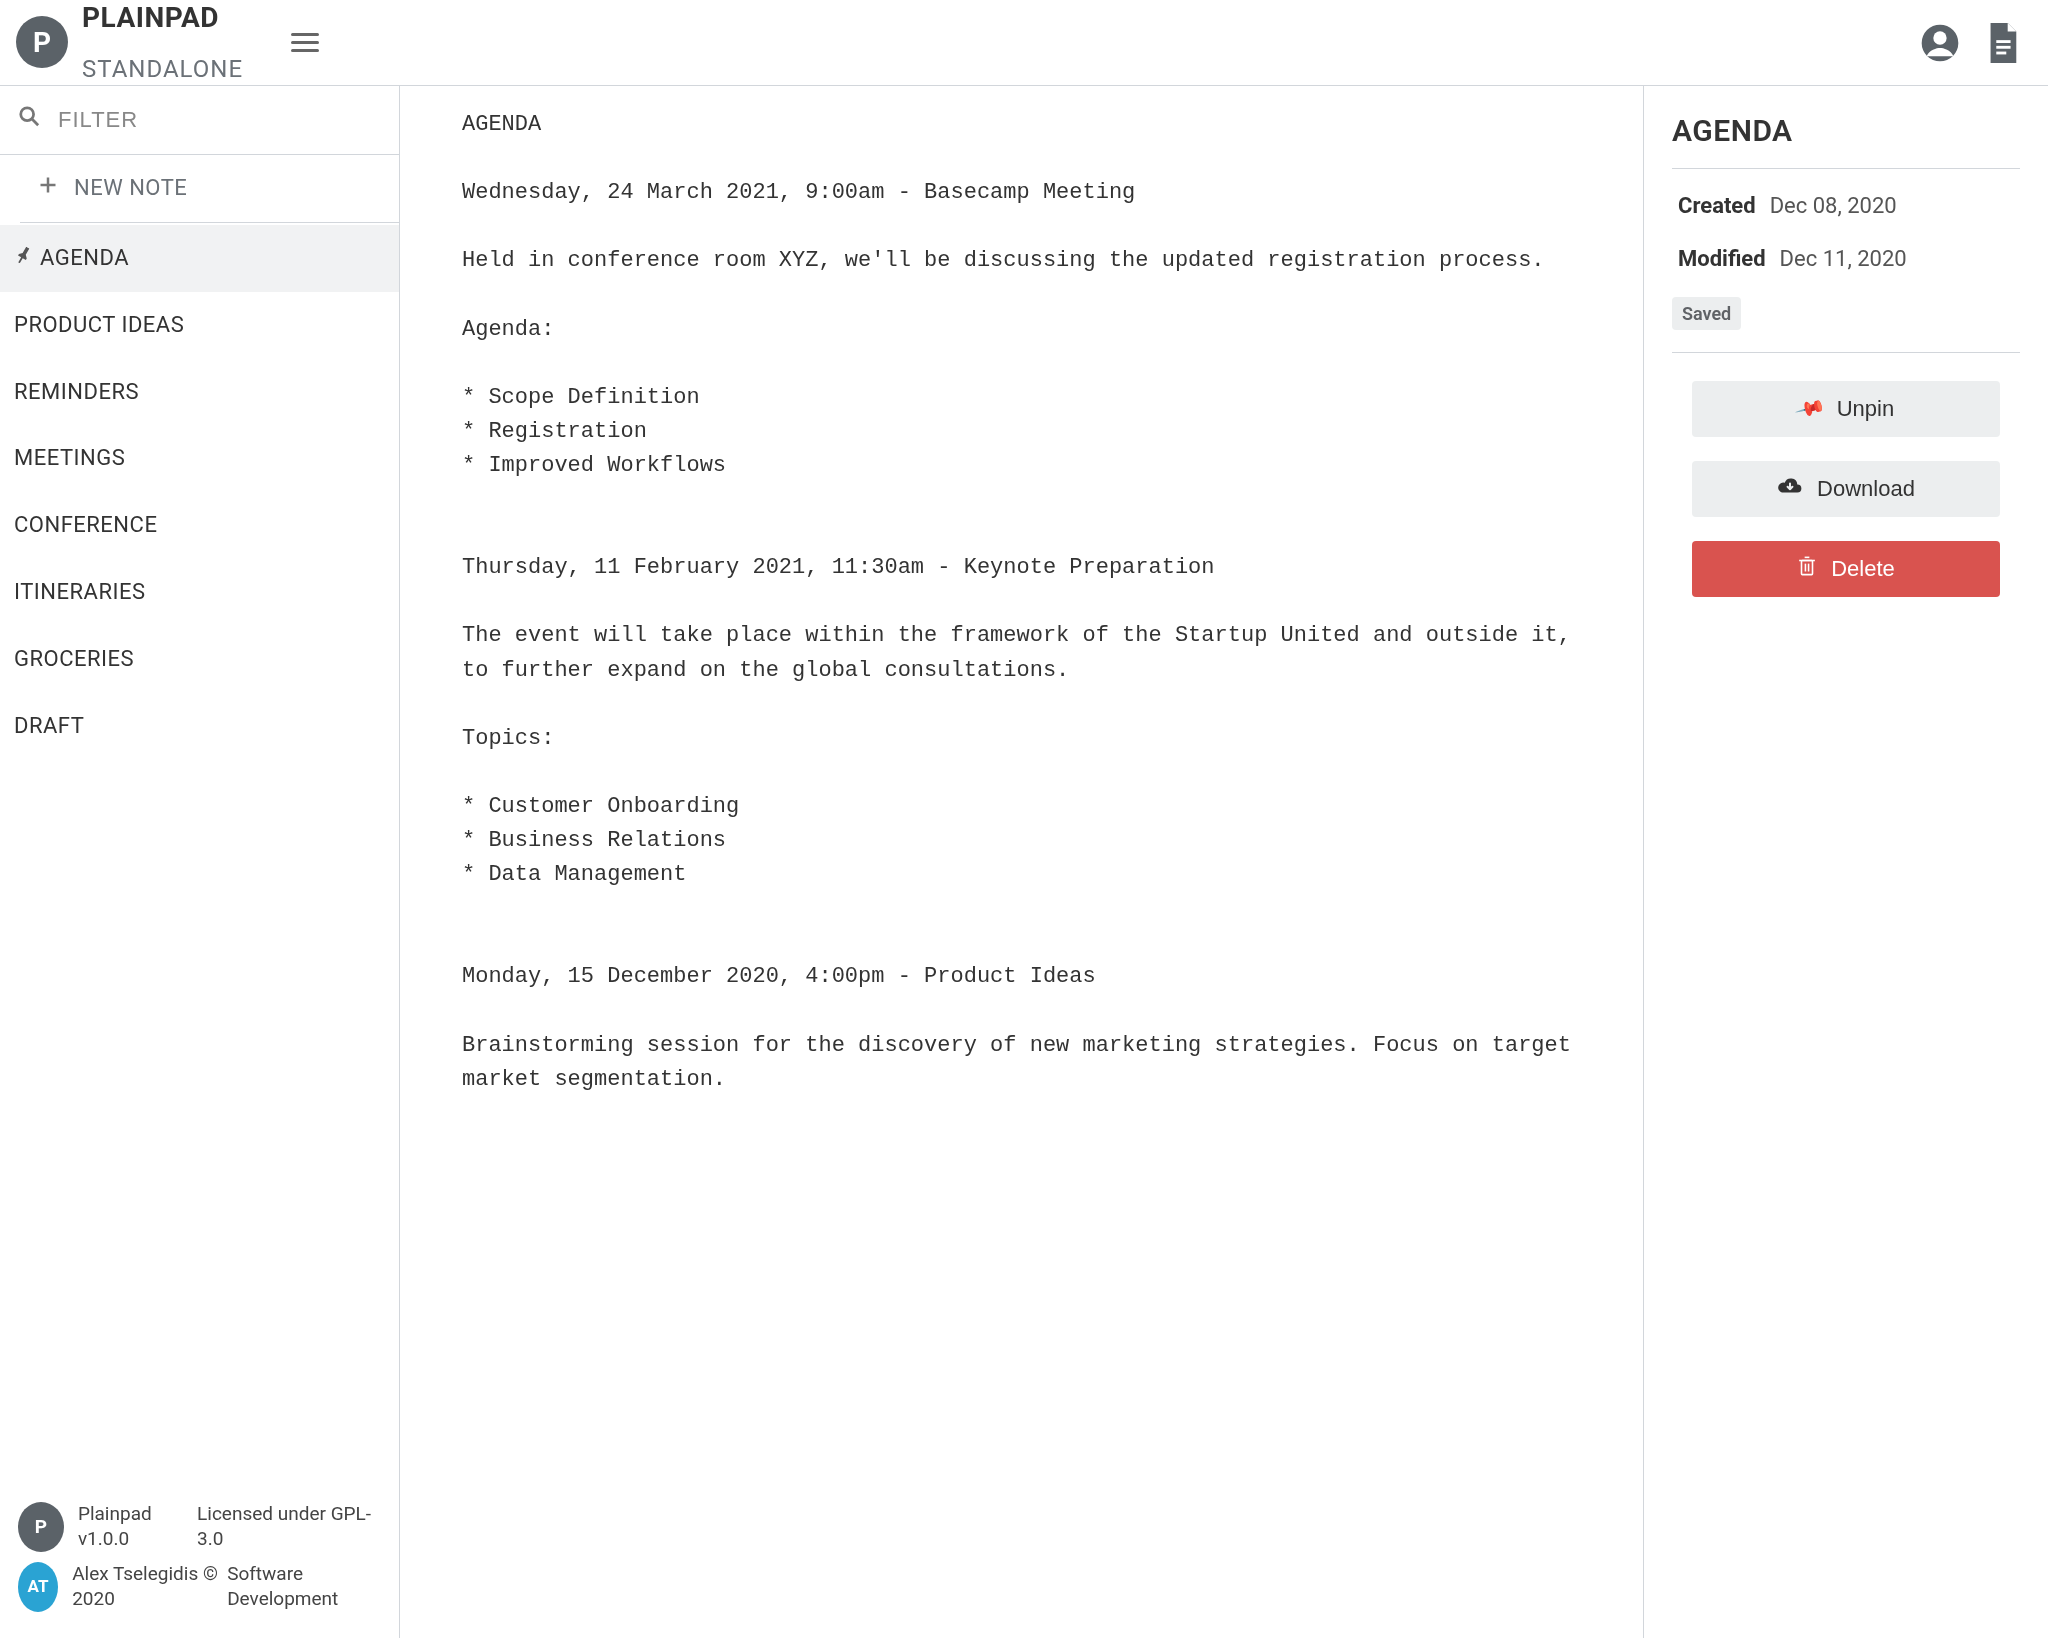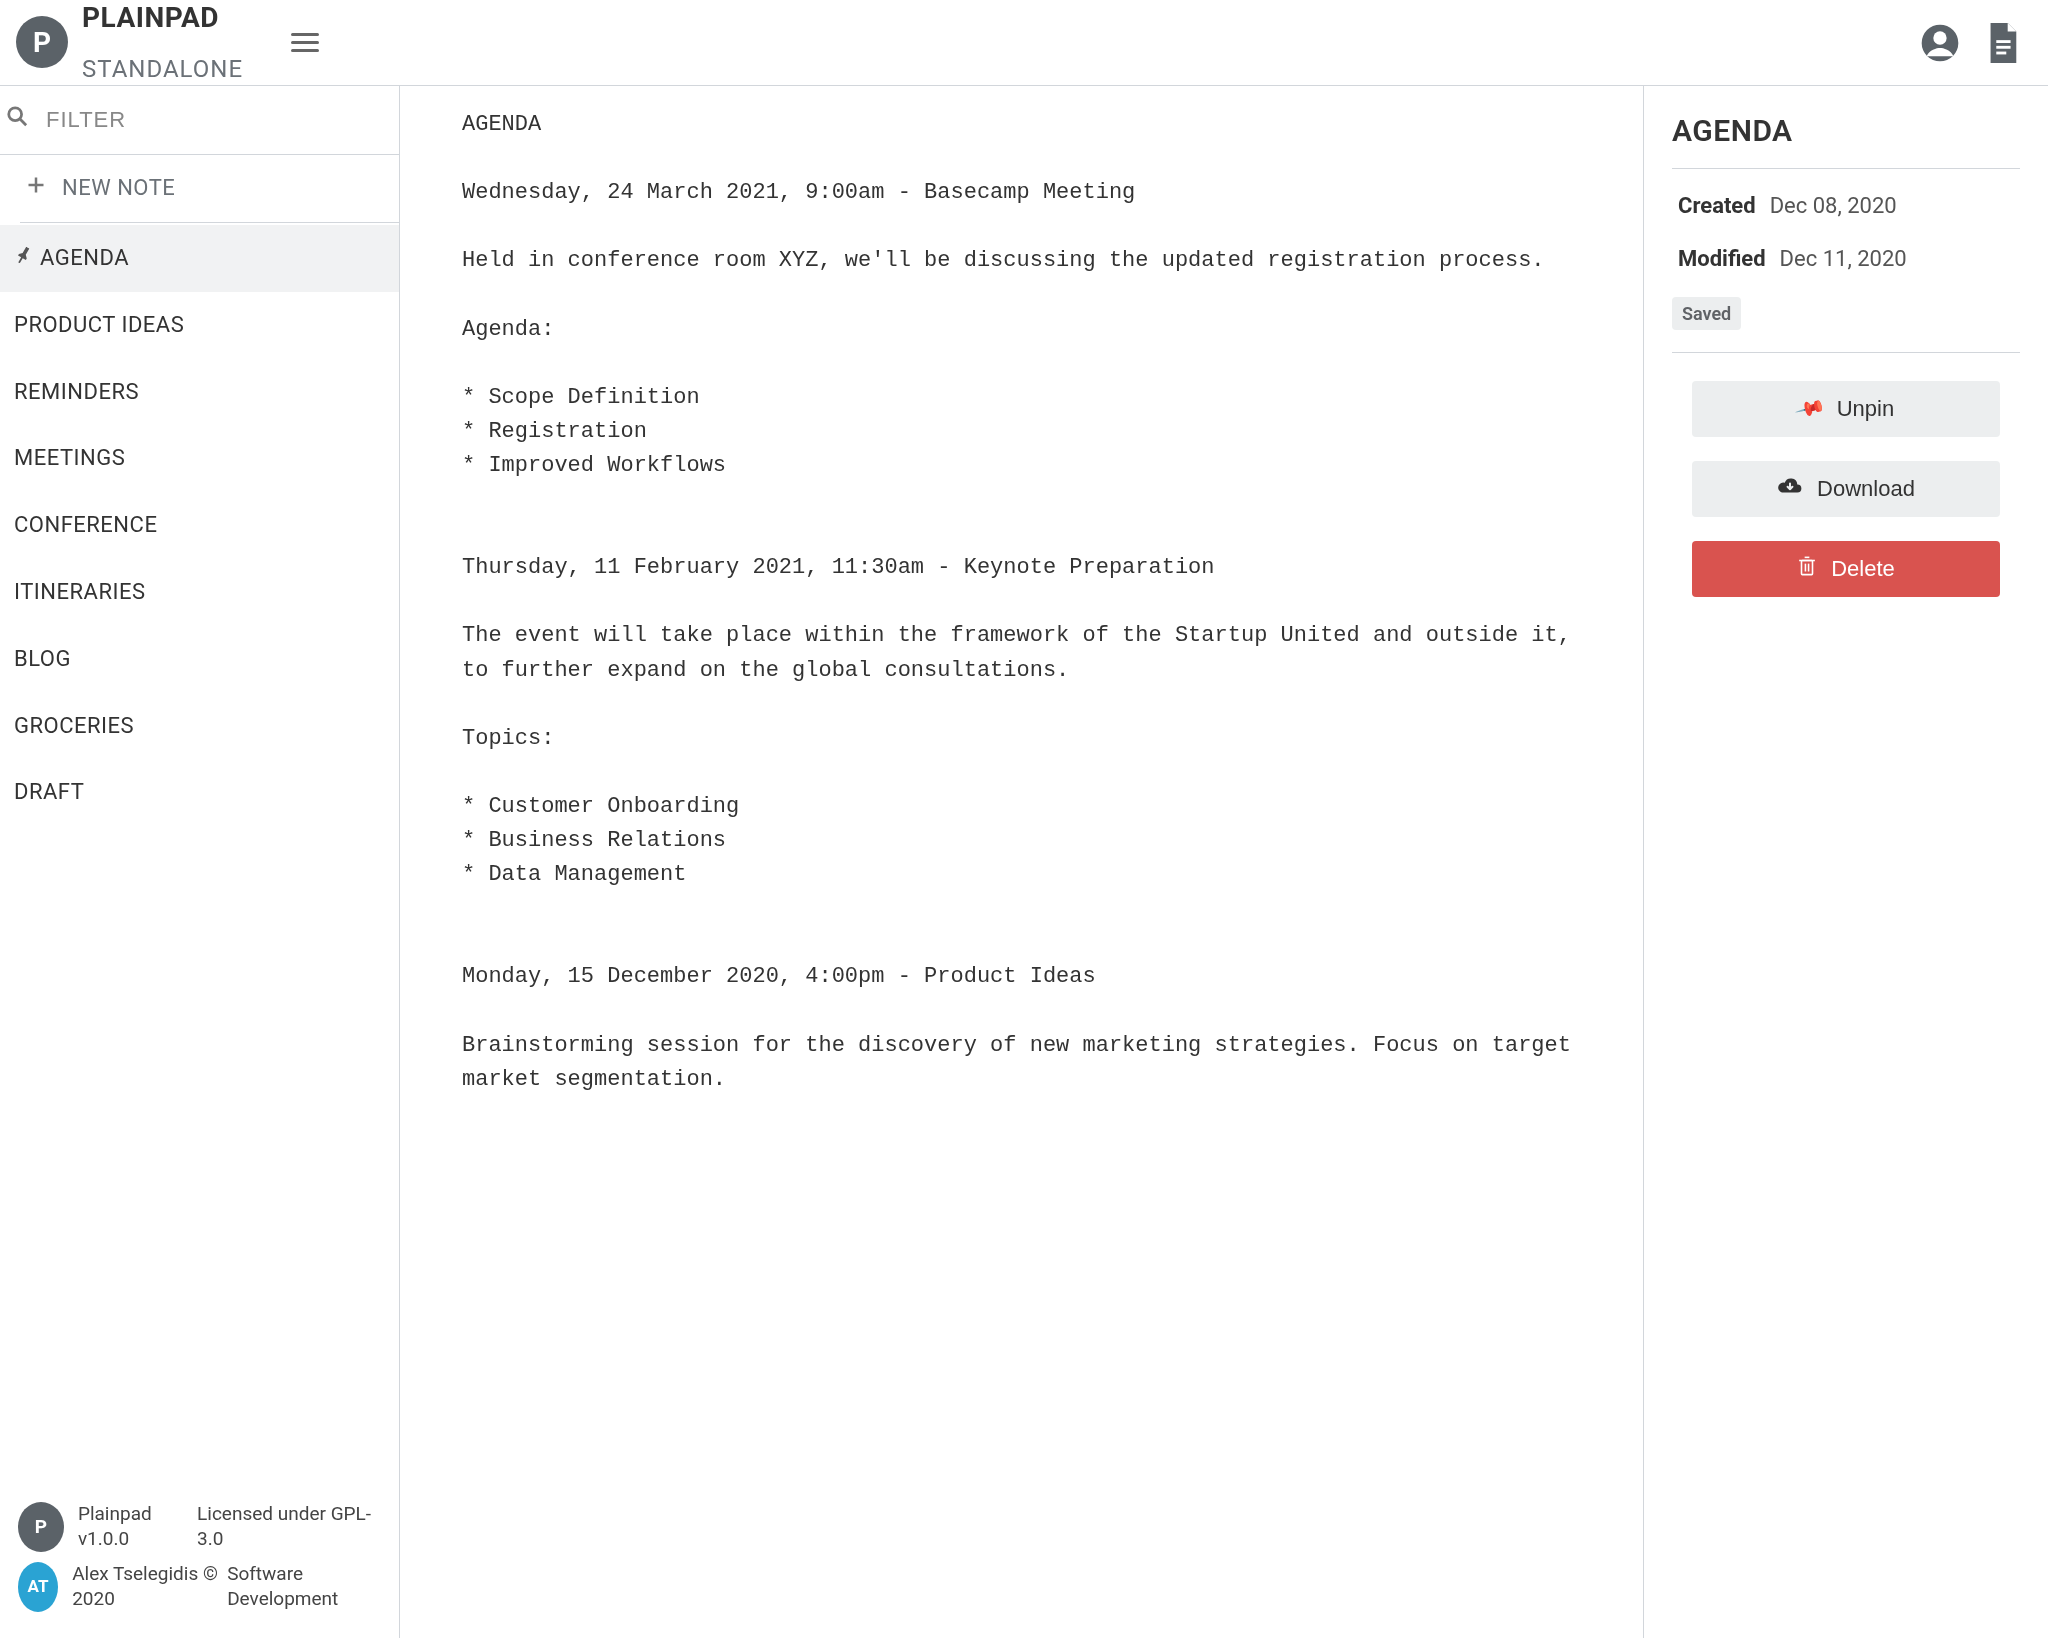--- a/index.html
+++ b/index.html
@@ -53,21 +53,21 @@
 
   
   .sidebar {
     width: 400px; min-width: 400px;
     border-right: 1px solid var(--border);
     display: flex; flex-direction: column;
     background: #fff;
   }
   .filter-row, .newnote-row {
     display: flex; align-items: center; gap: 16px;
-    padding: 18px 6px;
+    padding: 18px 18px;
     border-bottom: 1px solid var(--border);
     color: var(--muted);
   }
   .filter-input {
     border: none; outline: none; font-size: 22px; color: #555;
     letter-spacing: 1px; width: 100%; background: transparent;
   }
   .filter-input::placeholder { color: #888; }
   .newnote-row { font-size: 22px; letter-spacing: 0.5px; cursor: pointer; color: #6b7177; margin-left: 20px; }
   .notes-list { padding-top: 2px; overflow-y: auto; flex: 1; }
@@ -206,23 +206,20 @@
           <span>REMINDERS</span>
         </div>
         <div class="note-item">
           <span>MEETINGS</span>
         </div>
         <div class="note-item">
           <span>CONFERENCE</span>
         </div>
         <div class="note-item">
           <span>ITINERARIES</span>
-        </div>
-        <div class="note-item">
-          <span>BLOG</span>
         </div>
         <div class="note-item">
           <span>GROCERIES</span>
         </div>
         <div class="note-item">
           <span>DRAFT</span>
         </div>
       </div>
 
     <div class="sidebar-footer">

